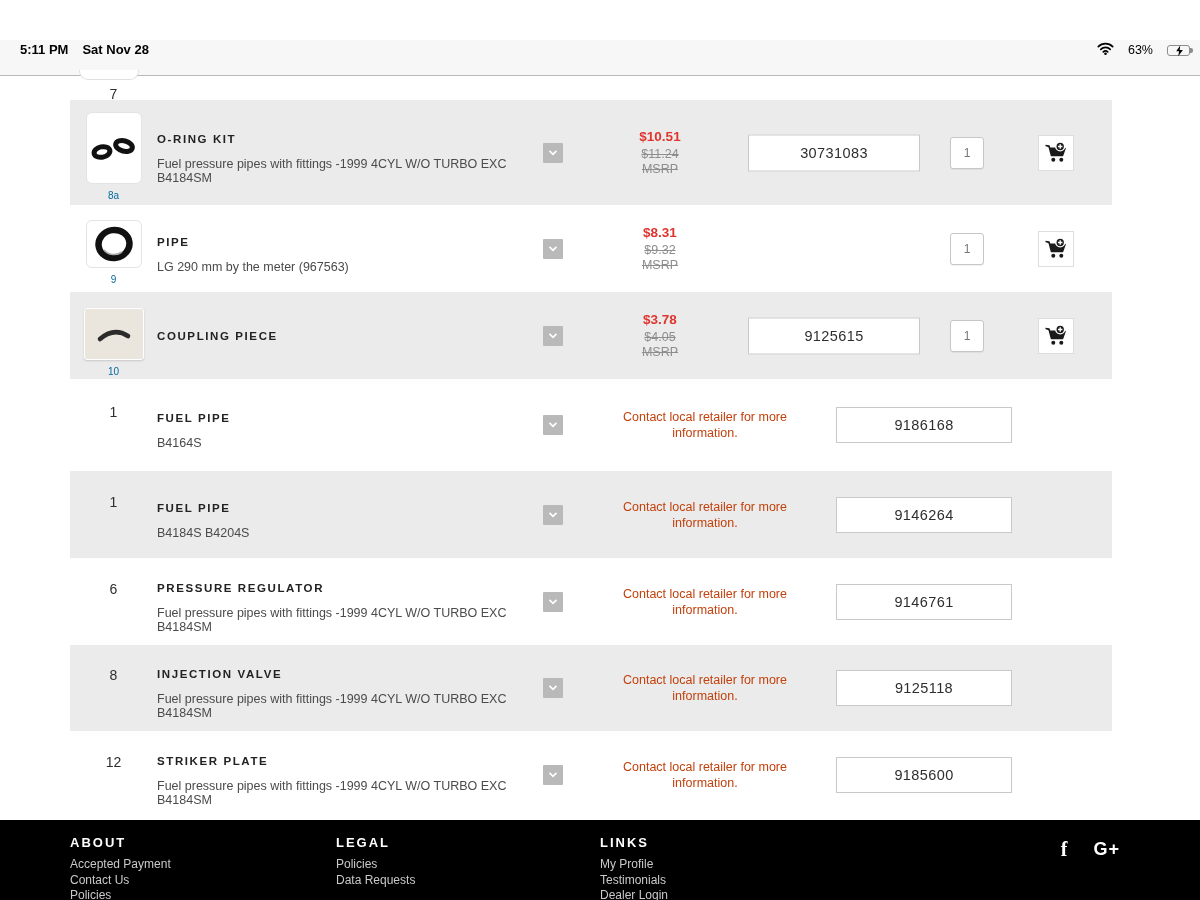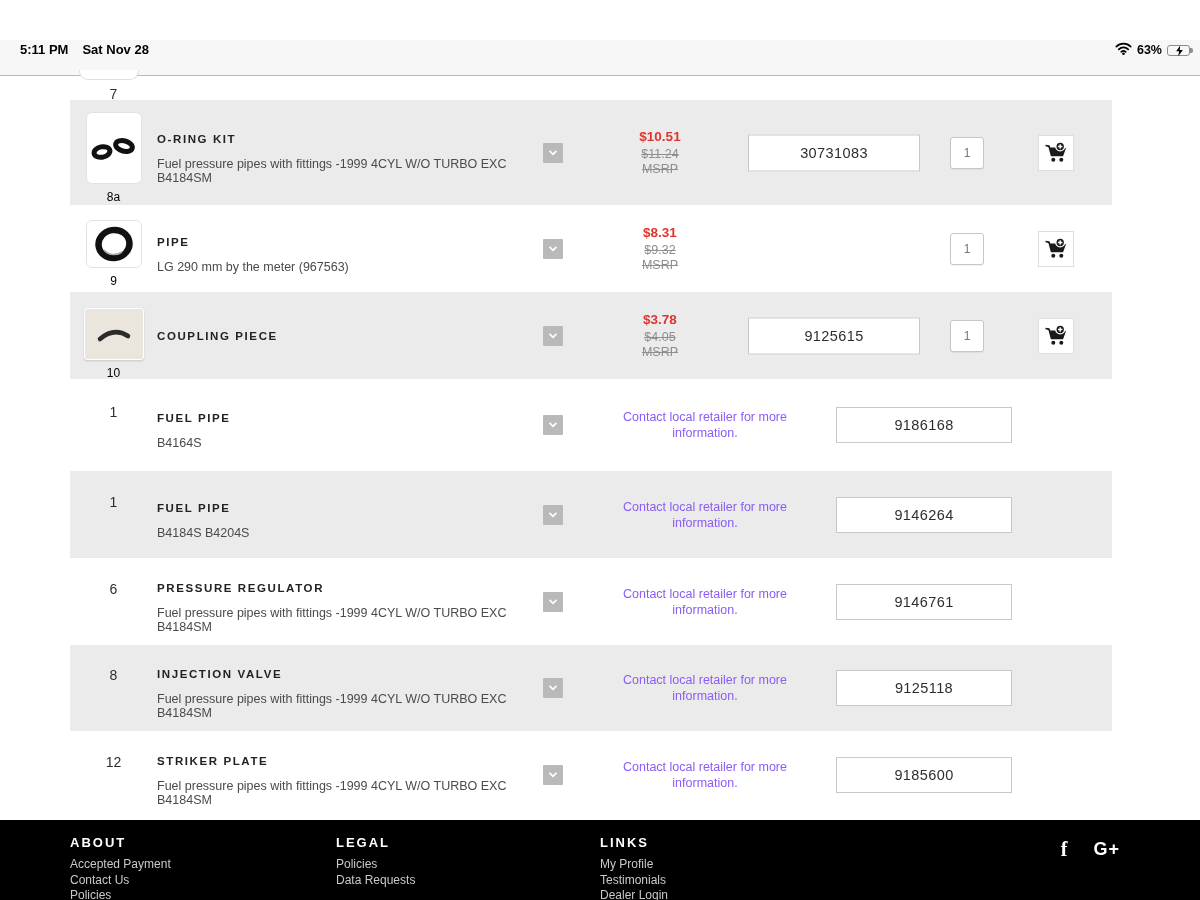--- a/index.html
+++ b/index.html
@@ -3,21 +3,21 @@
 <meta charset="utf-8">
 <style>
   * { box-sizing: border-box; margin: 0; padding: 0; }
   html,body { width:1200px; height:900px; }
   body { font-family: "Liberation Sans", sans-serif; background:#fff; overflow:hidden; }
   .screen { position:relative; width:1200px; height:900px; background:#fff; overflow:hidden; }
 
   
   .topbar { position:relative; height:36px; background:#f7f7f7; border-bottom:1px solid #b9b9b9;margin-top:40px; }
   .statusleft { position:absolute; left:20px; top:2px; display:flex; gap:14px; font-size:13px; font-weight:700; color:#000; }
-  .statusright { position:absolute; right:10px; top:2px; display:flex; align-items:center; gap:5px; font-size:12.5px; font-weight:700; color:#000; }
+  .statusright { position:absolute; right:10px; top:2px; display:flex; align-items:center; gap:14px; font-size:12.5px; font-weight:400; color:#000; }
   .batt { position:relative; width:23px; height:11px; border:1px solid #8c8c8c; border-radius:3px; padding:1px; }
   .batt::after { content:''; position:absolute; right:-3.5px; top:2.5px; width:2.5px; height:4.5px; background:#8c8c8c; border-radius:0 2px 2px 0; }
   .batt-fill { width:62%; height:100%; background:#3fd158; border-radius:1px; }
   .batt svg { position:absolute; left:7px; top:-1px; }
   .urlrow { position:absolute; left:0; right:0; top:16px; text-align:center; font-size:13px; color:#111; }
   .urlrow .lockwrap { display:inline-block; vertical-align:-1px; margin-right:5px; }
 
   
   .table { position:relative; width:1042px; margin-left:70px; }
   .prerow { position:relative; height:24px; background:#fff; }
@@ -26,21 +26,21 @@
 
   .row { position:relative; background:#fff; }
   .row.shaded { background:#ebebeb; }
   .h105{height:105px} .h92{height:92px} .h87{height:87px} .h86{height:86px}
 
   .img-wrap { position:absolute; left:0; width:87px; text-align:center; }
   .img-box { margin:0 auto; background:#fff; border:1px solid #e3e3e3; border-radius:6px; display:flex; align-items:center; justify-content:center; }
   .img-8a { width:56px; height:72px; }
   .img-9  { width:56px; height:48px; }
   .img-10 { width:60px; height:52px; background:#eae6de; border-color:#fff; box-shadow:0 1px 2px rgba(0,0,0,.15); border-radius:3px; }
-  .ref { font-size:12px; color:#000000; margin-top:6px; }
+  .ref { font-size:10px; color:#0369a1; margin-top:6px; }
   .ref-contact { position:absolute; left:0; width:87px; top:calc(50% - 21px); text-align:center; font-size:14px; color:#2e2e2e; }
 
   .info { position:absolute; left:87px; top:50%; transform:translateY(-50%); width:385px; }
   .title { font-size:11.5px; font-weight:700; letter-spacing:1.6px; color:#222; margin-bottom:12px;margin-top:12px; }
   .desc  { font-size:12.5px; color:#4b4b4b; }
 
   .chev-btn { position:absolute; left:473px; top:50%; transform:translateY(-50%); width:20px; height:20px;
               background:#b9b9b9; border:none; border-radius:1px; display:flex; align-items:center; justify-content:center; cursor:pointer; padding:0; }
 
   .price-col { position:absolute; left:525px; width:130px; top:50%; transform:translateY(-50%); text-align:center; }
@@ -50,21 +50,21 @@
   .part-input { position:absolute; left:678px; top:50%; transform:translateY(-50%); width:172px; height:37px;
                 background:#fff; border:1px solid #c9c9c9; text-align:center; font-size:14.5px; color:#2e2e2e;
                 font-family:"Liberation Sans",sans-serif; letter-spacing:.4px; }
   .qty-input  { position:absolute; left:880px; top:50%; transform:translateY(-50%); width:34px; height:32px;
                 background:#fff; border:1px solid #c6c6c6; border-radius:3px; text-align:center; font-size:12px; color:#777;
                 font-family:"Liberation Sans",sans-serif; box-shadow:0 1px 1px rgba(0,0,0,.06); }
   .cart-btn { position:absolute; left:968px; top:50%; transform:translateY(-50%); width:36px; height:36px;
               background:#fff; border:1px solid #ddd; display:flex; align-items:center; justify-content:center; cursor:pointer; padding:0; }
 
   .contact-note { position:absolute; left:525px; width:220px; top:50%; transform:translateY(-50%);
-                  text-align:center; font-size:12.5px; color:#8b5cf6; line-height:16px; }
+                  text-align:center; font-size:12.5px; color:#c2410c; line-height:16px; }
   .part-input.wide { left:766px; width:176px; height:36px; }
 
   
   .footer { position:absolute; left:0; top:820px; width:1200px; height:80px; background:#000; overflow:hidden;padding-left:46px; }
   .fcol { position:absolute; top:15px; }
   .fcol.c1{ left:70px; } .fcol.c2{ left:336px; } .fcol.c3{ left:600px; }
   .fhead { font-size:13px; font-weight:700; letter-spacing:2px; color:#fff; margin-bottom:7px; }
   .flink { display:block; font-size:12px; color:#c9c9c9; line-height:15.5px; text-decoration:none; }
   .social { position:absolute; right:80px; top:18px; display:flex; align-items:center; gap:26px; }
   .soc-f  { color:#fff; font-weight:700; font-size:20px; text-decoration:none; font-family:"Liberation Serif", serif; }

